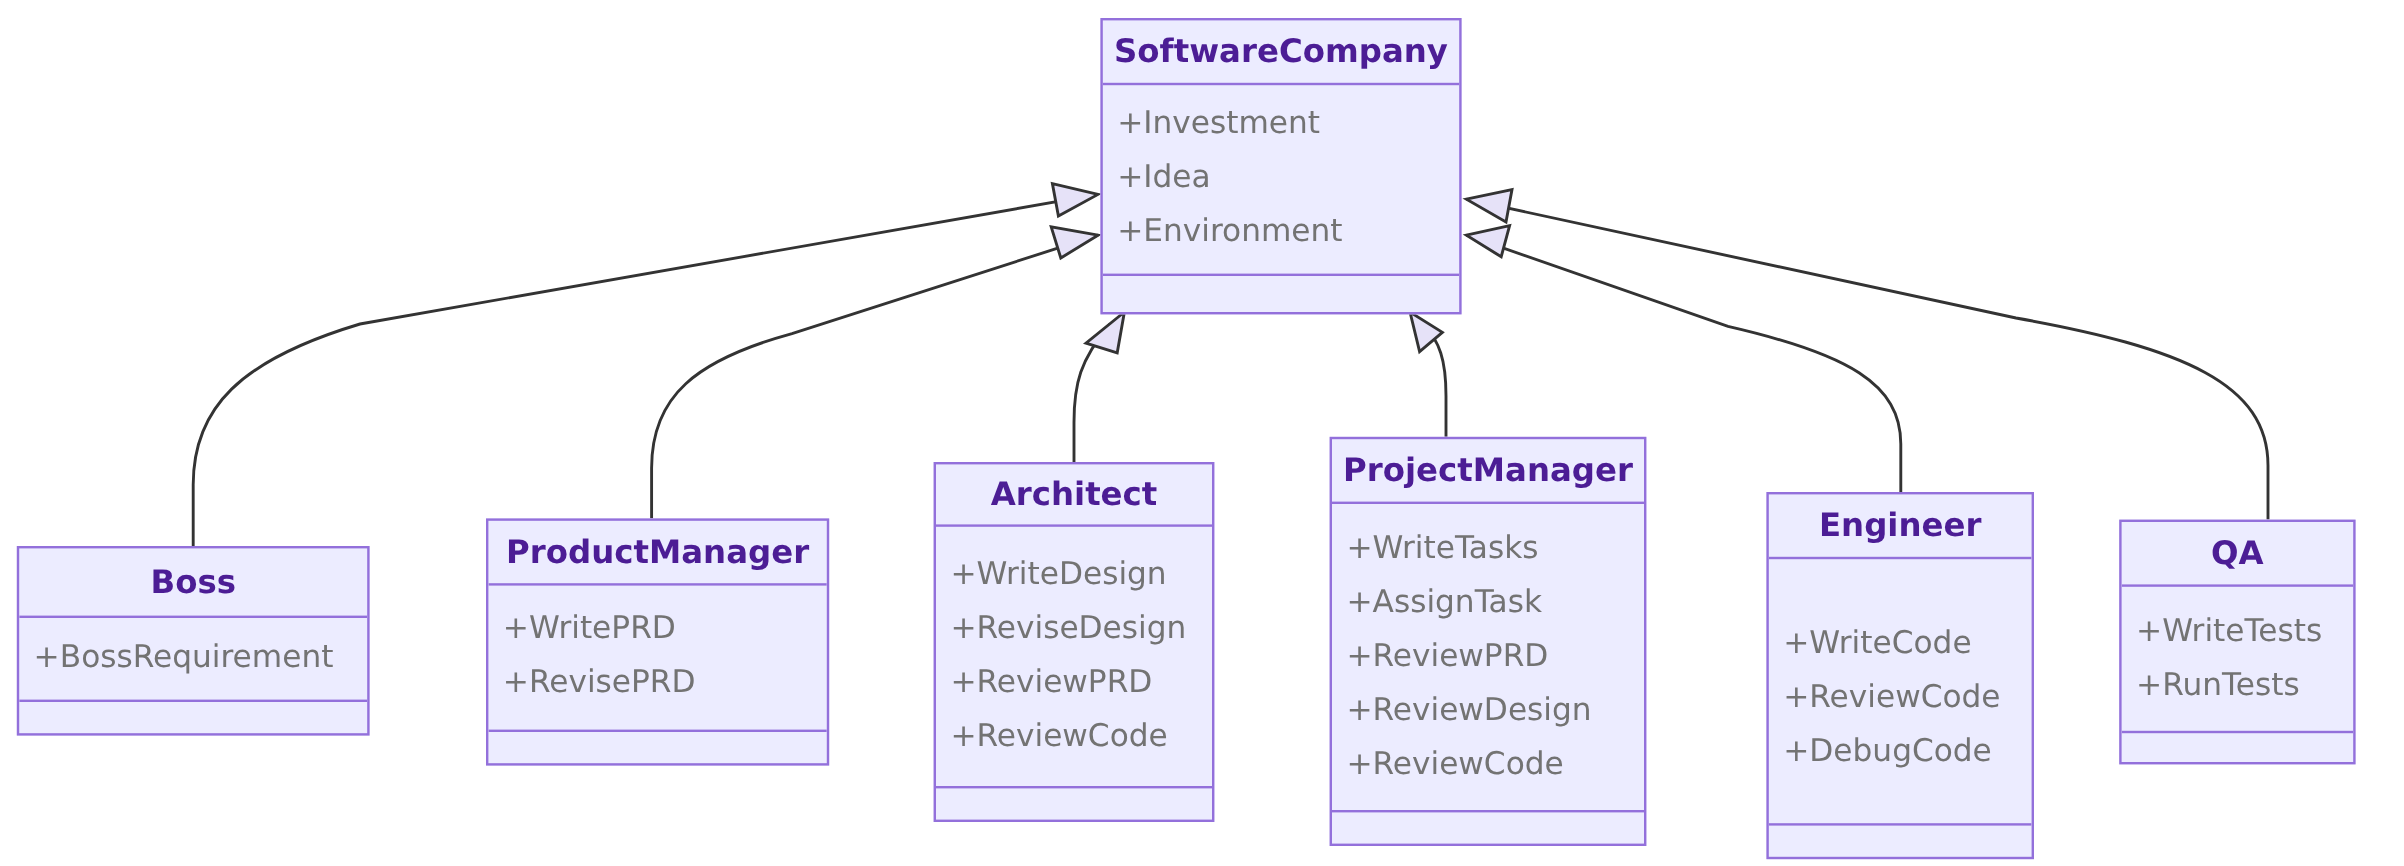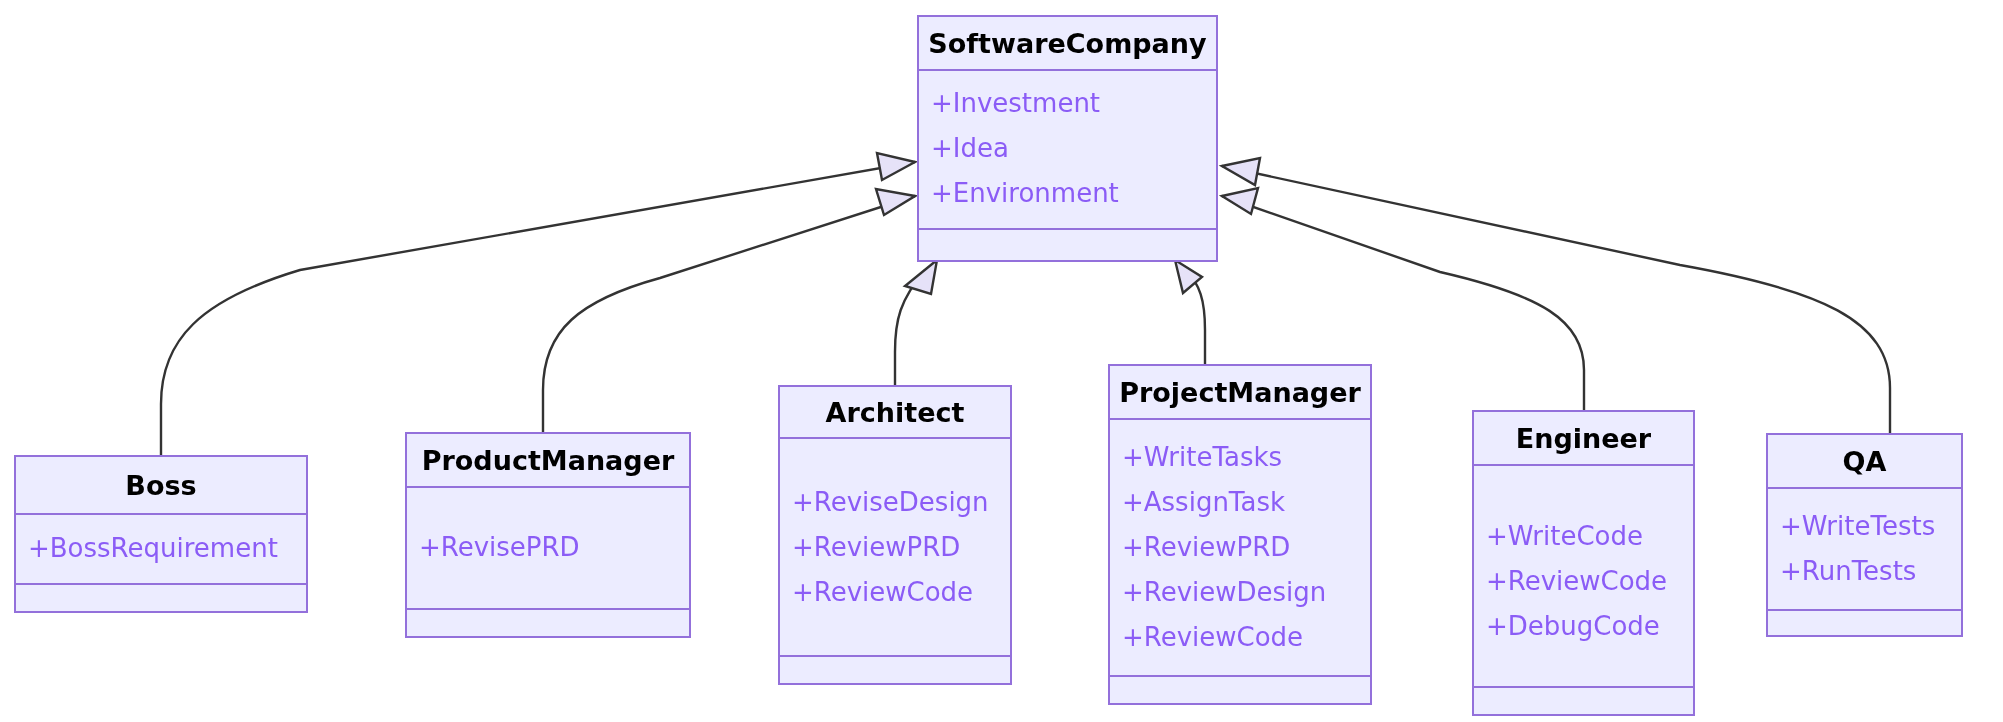--- a/index.html
+++ b/index.html
@@ -34,37 +34,37 @@
     background: #ececff;
     border: 2px solid #9370db;
     display: flex;
     flex-direction: column;
     overflow: hidden;
   }
   .uml-title {
     box-sizing: border-box;
     text-align: center;
     font-weight: bold;
-    color: #000000;
+    color: #4c1d95;
     border-bottom: 2px solid #9370db;
     white-space: nowrap;
     display: flex;
     align-items: center;
     justify-content: center;
   }
   .uml-attrs {
     box-sizing: border-box;
     flex: 1 1 auto;
     border-bottom: 2px solid #9370db;
     display: flex;
     flex-direction: column;
     justify-content: center;
   }
   .uml-attr {
-    color: #8b5cf6;
+    color: #737373;
     white-space: nowrap;
     padding-left: 12px;
   }
   .uml-methods {
     box-sizing: border-box;
     flex: 0 0 auto;
   }
   
   #cls-softwarecompany { left: 917px;  top: 15px;  width: 301px; height: 247px; }
   #cls-softwarecompany .uml-title  { height: 56px; font-size: 27px; }
@@ -160,28 +160,30 @@
     <div class="uml-title">Boss</div>
     <div class="uml-attrs">
       <div class="uml-attr">+BossRequirement</div>
     </div>
     <div class="uml-methods"></div>
   </div>
 
   <div class="uml-class" id="cls-productmanager">
     <div class="uml-title">ProductManager</div>
     <div class="uml-attrs">
+      <div class="uml-attr">+WritePRD</div>
       <div class="uml-attr">+RevisePRD</div>
     </div>
     <div class="uml-methods"></div>
   </div>
 
   <div class="uml-class" id="cls-architect">
     <div class="uml-title">Architect</div>
     <div class="uml-attrs">
+      <div class="uml-attr">+WriteDesign</div>
       <div class="uml-attr">+ReviseDesign</div>
       <div class="uml-attr">+ReviewPRD</div>
       <div class="uml-attr">+ReviewCode</div>
     </div>
     <div class="uml-methods"></div>
   </div>
 
   <div class="uml-class" id="cls-projectmanager">
     <div class="uml-title">ProjectManager</div>
     <div class="uml-attrs">

